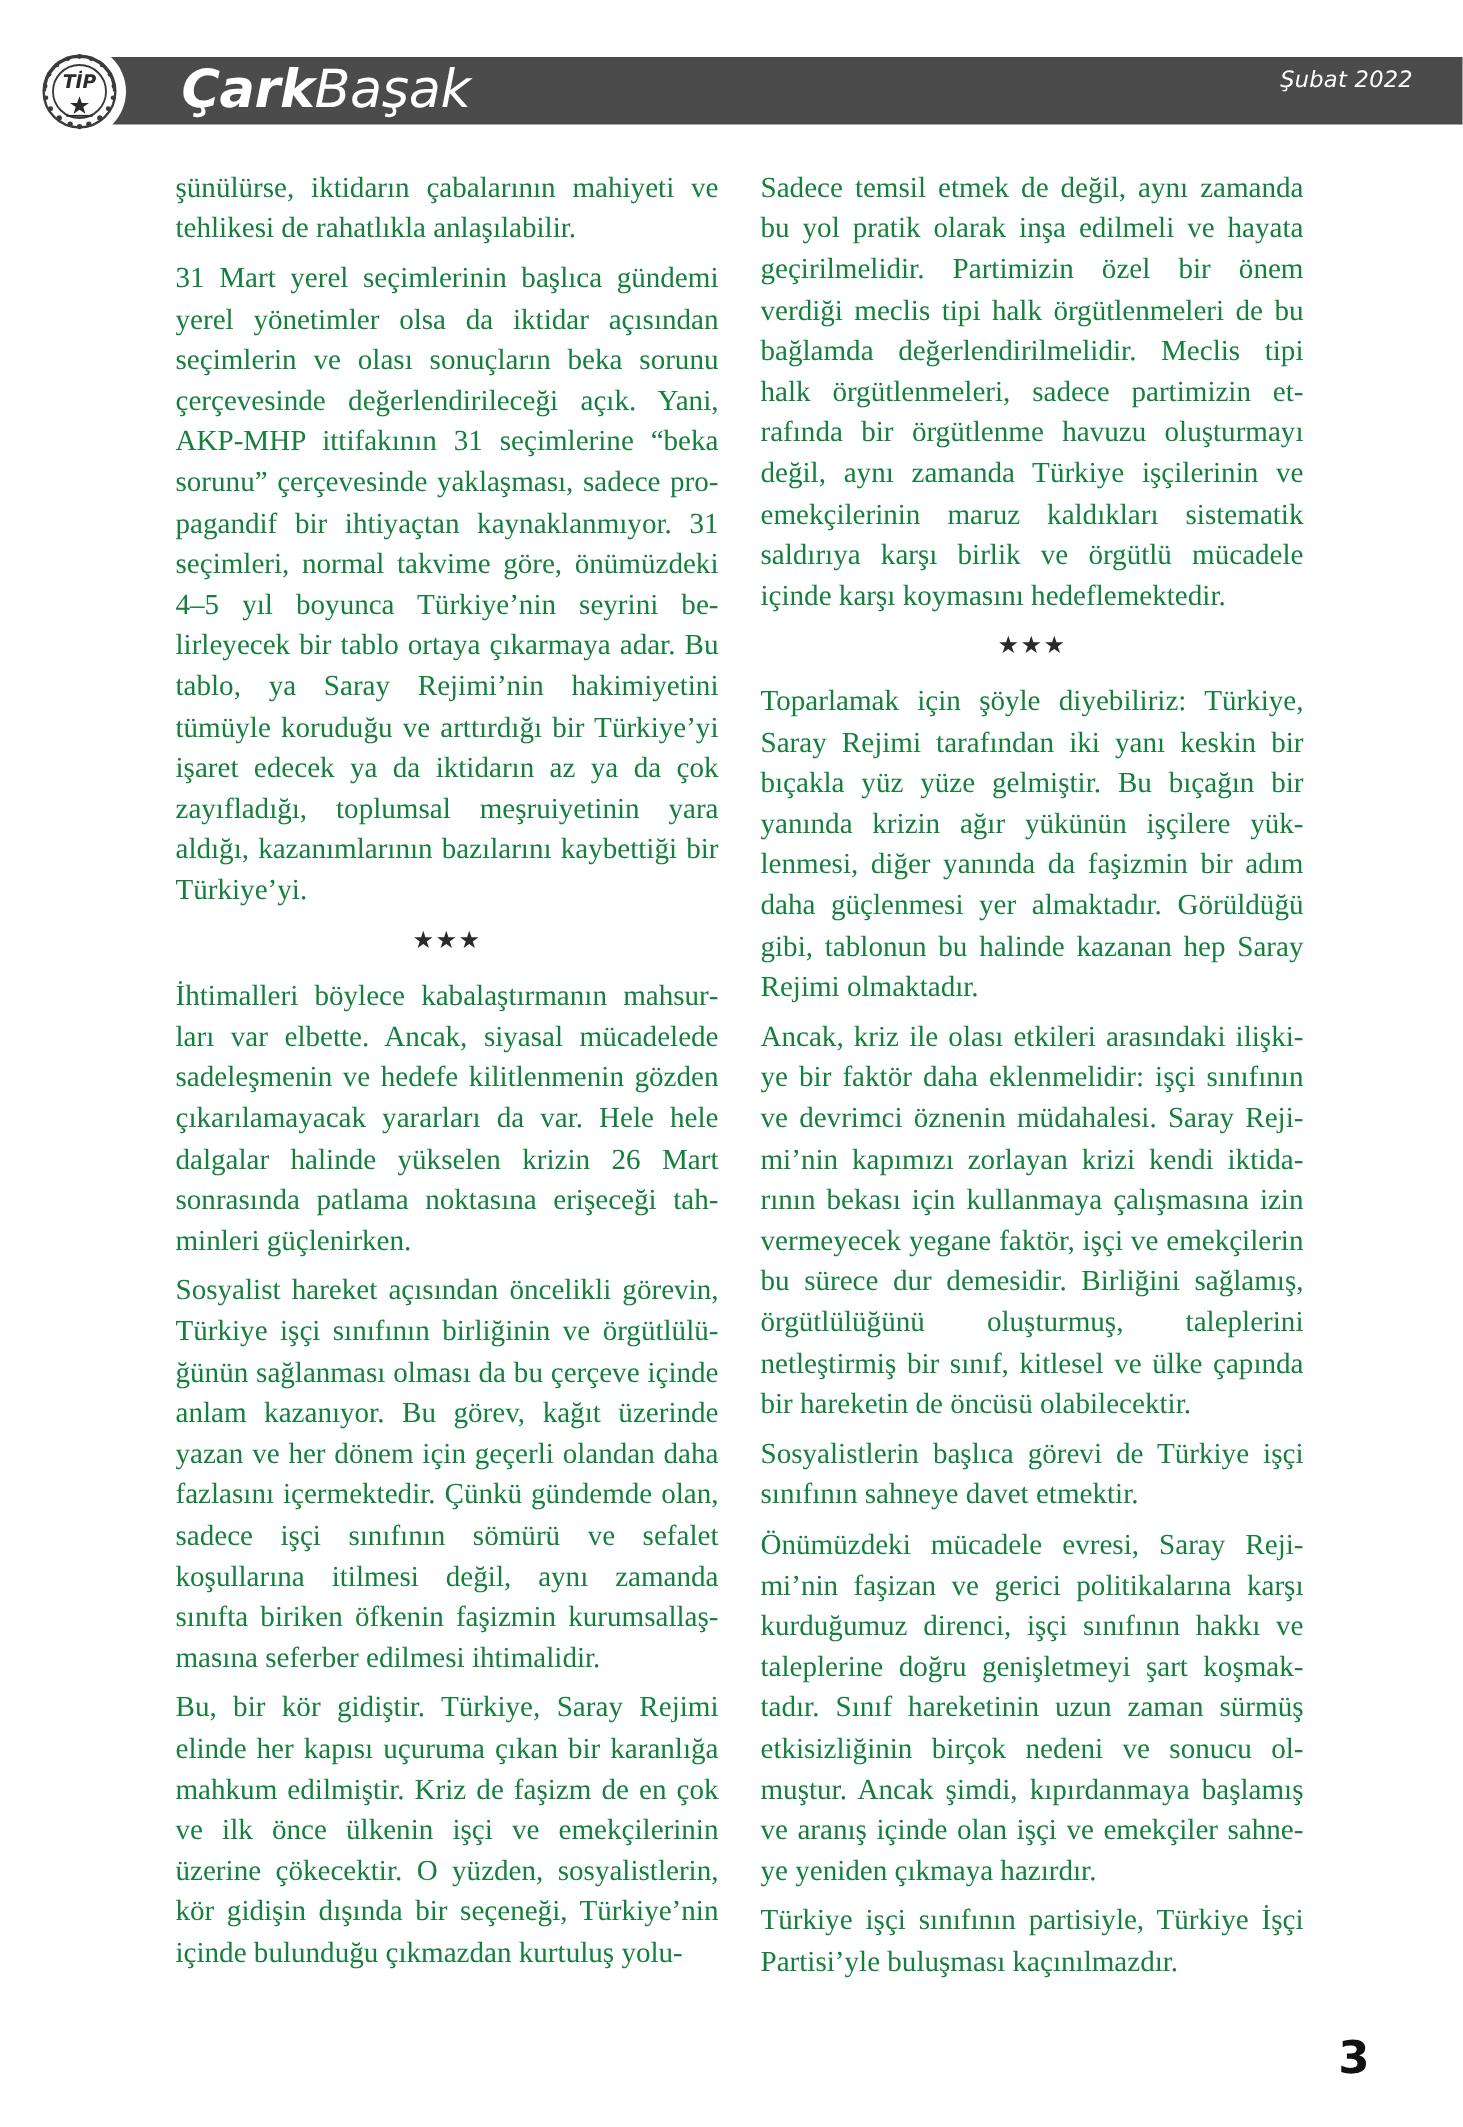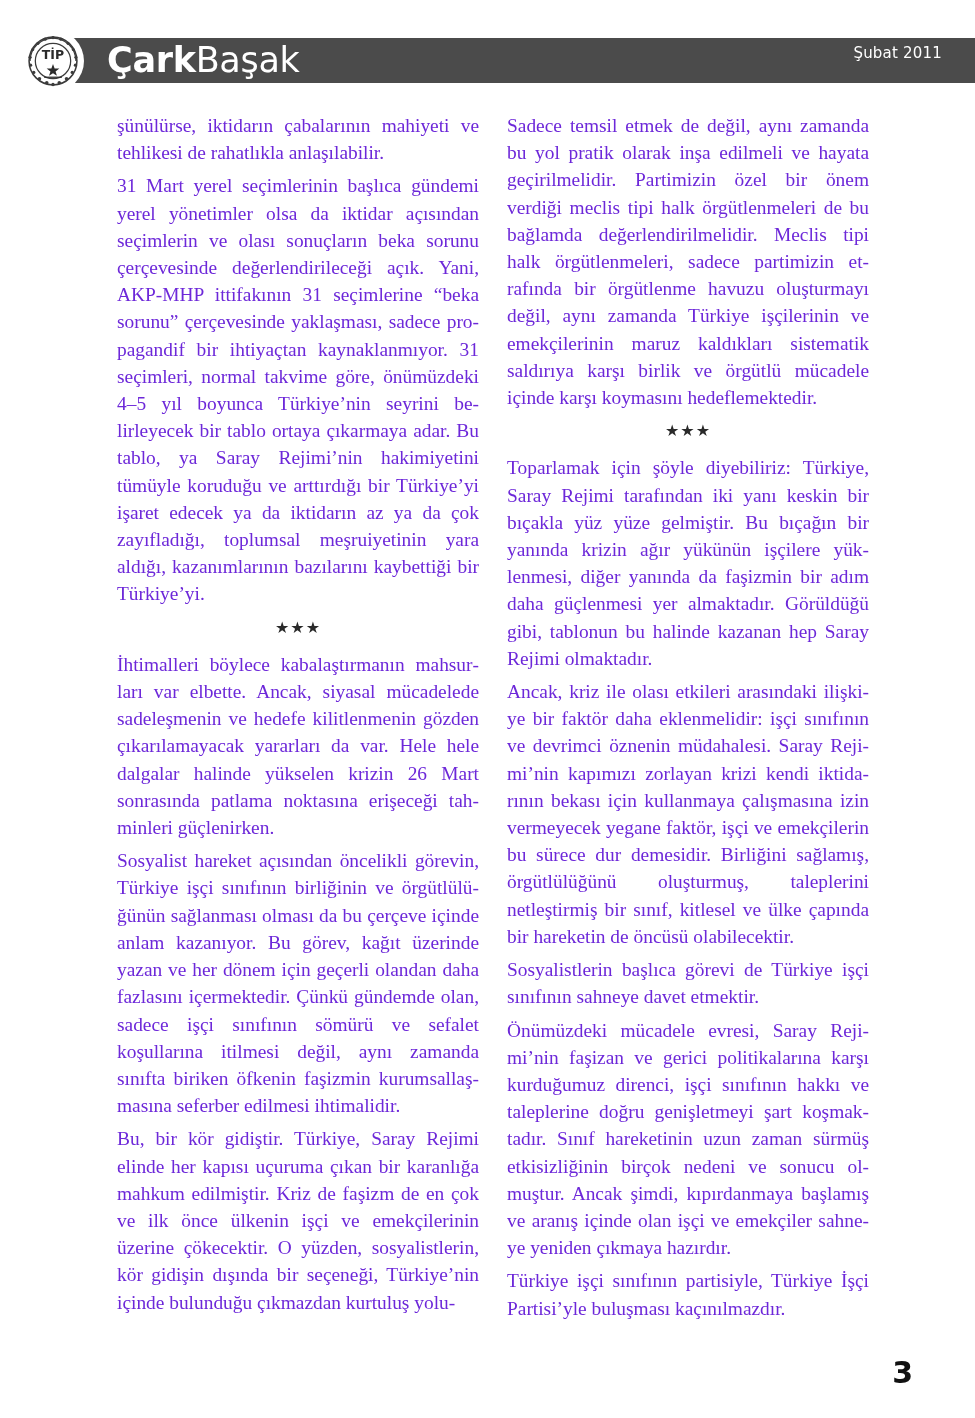--- a/index.html
+++ b/index.html
@@ -15,20 +15,21 @@
     overflow: hidden;
   }
 
   
   .masthead {
     position: absolute;
     left: 0;
     top: 0;
     width: 975px;
     height: 100px;
+    font-style: italic;
   }
   .masthead-bar {
     position: absolute;
     left: 55px;
     top: 38px;
     width: 920px;
     height: 45px;
     background: #4b4b4b;
   }
   .masthead-notch {
@@ -44,21 +45,21 @@
     position: absolute;
     left: 27px;
     top: 35px;
     width: 52px;
     height: 52px;
   }
   .logo-badge svg { display: block; }
 
   .masthead-title {
     position: absolute;
-    left: 107px;
+    left: 121px;
     top: 35px;
     height: 50px;
     line-height: 50px;
     font-family: "DejaVu Sans", sans-serif;
     font-size: 35px;
     letter-spacing: -0.3px;
     color: #ffffff;
     white-space: nowrap;
   }
   .masthead-title .t-bold { font-weight: bold; }
@@ -90,21 +91,21 @@
     width: 362px;
     flex: 0 0 362px;
   }
   .col p {
     margin: 0 0 6px 0;
     font-size: 19.4px;
     line-height: 27.2px;
     text-align: justify;
     text-justify: inter-word;
     hyphens: manual;
-    color: #6d28d9;
+    color: #15803d;
     font-family: "Liberation Serif", serif;
   }
   .col p.sep {
     text-align: center;
     letter-spacing: 1px;
     margin: 4px 0 10px 0;
     font-size: 16px;
     color: #2a2a2a;
   }
   .col p.last-of-col { margin-bottom: 0; }
@@ -164,21 +165,21 @@
       <polygon fill="#2b2b2b" points="50,56 53.1,64.6 62.2,64.6 54.9,70 57.6,78.6 50,73.4 42.4,78.6 45.1,70 37.8,64.6 46.9,64.6"></polygon>
 
       <rect x="33" y="80" width="34" height="2.4" fill="#2b2b2b"></rect>
     </svg>
   </div>
 
   <div class="masthead-title">
     <span class="t-bold">Çark</span><span class="t-light">Başak</span>
   </div>
 
-  <div class="masthead-date">Şubat 2011</div>
+  <div class="masthead-date">Şubat 2022</div>
 </div>
 
 <div class="page-body">
 
   <div class="col">
     <p>şünülürse, iktidarın çabalarının mahiyeti ve tehlikesi de rahatlıkla anlaşılabilir.</p>
     <p>31 Mart yerel seçimlerinin başlıca gündemi yerel yönetimler olsa da iktidar açısından seçimlerin ve olası sonuçların beka sorunu çerçevesinde değerlendirileceği açık. Yani, AKP-MHP ittifakının 31 seçimlerine “beka sorunu” çerçevesinde yaklaşması, sadece pro­pagandif bir ihtiyaçtan kaynaklanmıyor. 31 seçimleri, normal takvime göre, önümüzde­ki 4–5 yıl boyunca Türkiye’nin seyrini be­lirleyecek bir tablo ortaya çıkarmaya adar. Bu tablo, ya Saray Rejimi’nin hakimiyetini tümüyle koruduğu ve arttırdığı bir Türki­ye’yi işaret edecek ya da iktidarın az ya da çok zayıfladığı, toplumsal meşruiyetinin yara aldığı, kazanımlarının bazılarını kaybettiği bir Türkiye’yi.</p>
     <p class="sep">★★★</p>
     <p>İhtimalleri böylece kabalaştırmanın mahsur­ları var elbette. Ancak, siyasal mücadelede sadeleşmenin ve hedefe kilitlenmenin göz­den çıkarılamayacak yararları da var. Hele hele dalgalar halinde yükselen krizin 26 Mart sonrasında patlama noktasına erişeceği tah­minleri güçlenirken.</p>
     <p>Sosyalist hareket açısından öncelikli görevin, Türkiye işçi sınıfının birliğinin ve örgütlülü­ğünün sağlanması olması da bu çerçeve için­de anlam kazanıyor. Bu görev, kağıt üzerin­de yazan ve her dönem için geçerli olandan daha fazlasını içermektedir. Çünkü gündem­de olan, sadece işçi sınıfının sömürü ve se­falet koşullarına itilmesi değil, aynı zamanda sınıfta biriken öfkenin faşizmin kurumsallaş­masına seferber edilmesi ihtimalidir.</p>

